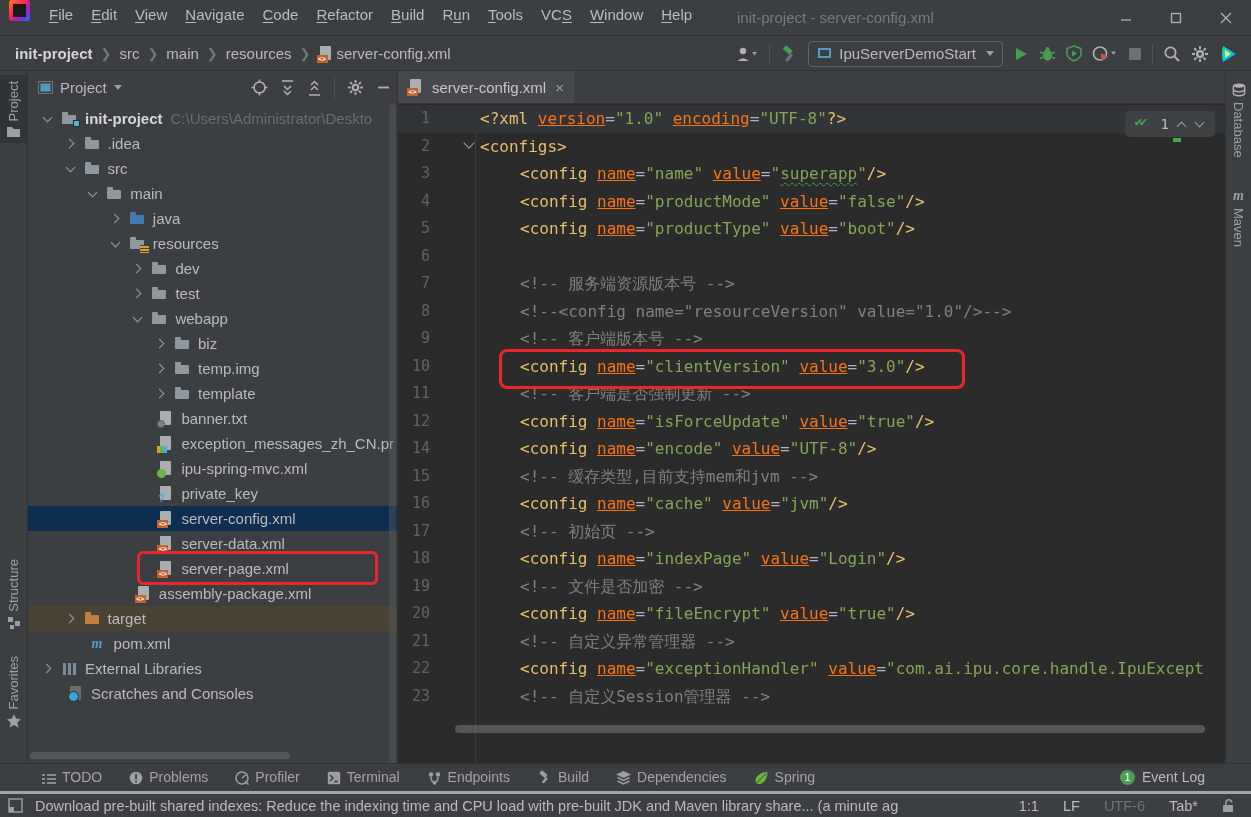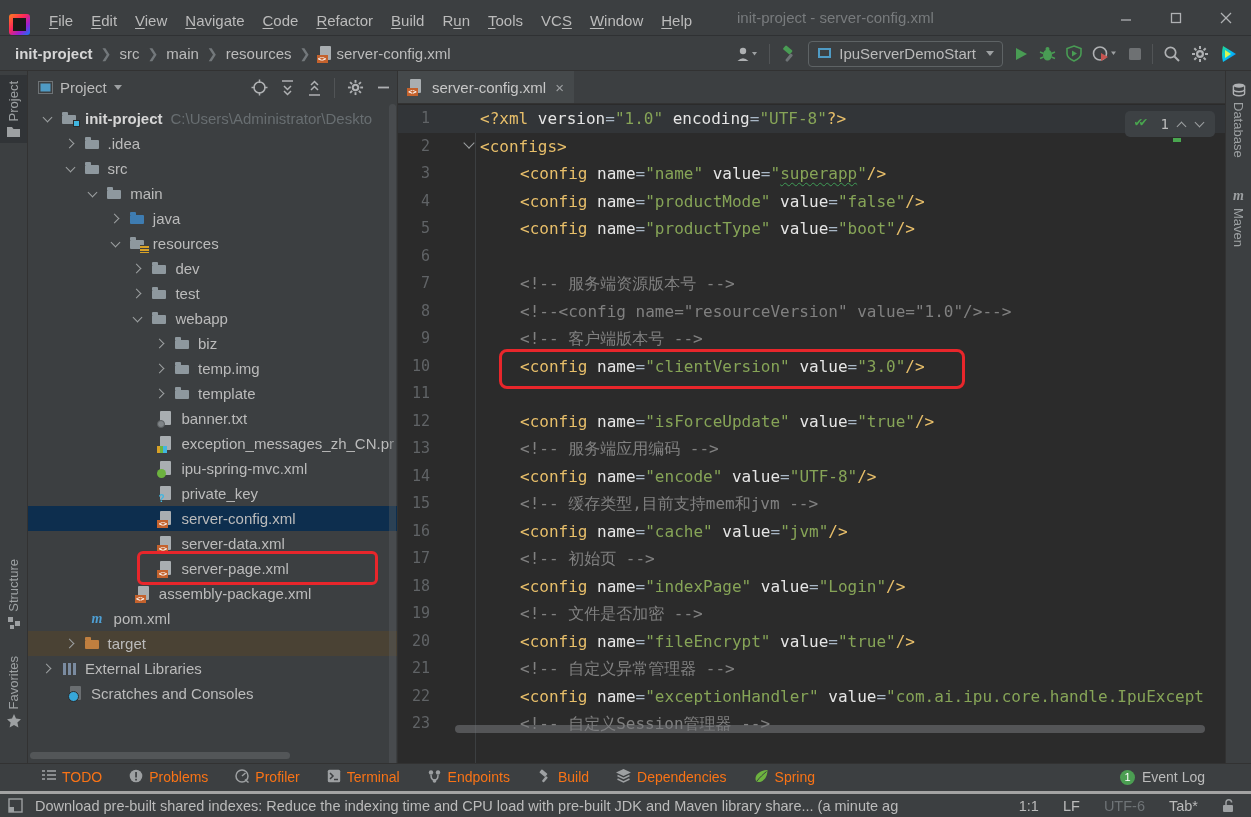--- a/index.html
+++ b/index.html
@@ -1,21 +1,21 @@
 <!DOCTYPE html>
 <html><head>
 <meta charset="utf-8">
 <style>
   * { margin:0; padding:0; box-sizing:border-box; }
   html,body { width:1251px; height:817px; overflow:hidden; }
   body { font-family:"Liberation Sans", sans-serif; background:#3c3f41; color:#bbbbbb; }
   .app { position:relative; width:1251px; height:817px; }
 
   
-  .titlebar { position:absolute; left:0; top:0; width:100%; height:36px; background:#3c3f41; border-bottom:1px solid #2f3133; display:flex; align-items:flex-end; }
+  .titlebar { position:absolute; left:0; top:0; width:100%; height:36px; background:#3c3f41; border-bottom:1px solid #2f3133; display:flex; align-items:flex-start; }
   .logo { width:21px; height:21px; margin:0 10px 0 9px; border-radius:3px; background:linear-gradient(135deg,#fc801d 0%,#fe2857 40%,#9a1fd3 70%,#087cfa 100%); position:relative; flex:none; }
   .logo::after { content:""; position:absolute; left:4px; top:4px; right:4px; bottom:4px; background:#1a1a1a; }
   .menus { display:flex; align-items:center; }
   .menu-item { padding:6px 9px; font-size:15px; color:#bbbbbb; cursor:default; }
   .menu-item u { text-decoration:underline; text-underline-offset:2px; }
   .win-title { position:absolute; left:737px; top:0; height:36px; line-height:36px; font-size:15px; color:#787b7d; }
   .win-controls { position:absolute; right:0; top:0; height:36px; display:flex; }
   .win-btn { width:50px; height:36px; display:flex; align-items:center; justify-content:center; color:#afb1b3; font-size:14px; }
   .win-btn svg { stroke:#afb1b3; }
 
@@ -89,42 +89,42 @@
   .tab-close { color:#9da0a2; font-size:15px; margin-left:2px; }
   .code-area { position:absolute; left:0; top:34px; right:0; bottom:0; overflow:hidden; font-family:"DejaVu Sans Mono",monospace; font-size:16px; }
   .gutter-line { position:absolute; left:77px; top:0; bottom:0; width:1px; background:#3c3f41; }
   .code-line { position:relative; height:27.5px; line-height:27.5px; display:flex; white-space:pre; }
   .code-line.caret { background:#323538; }
   .ln { flex:0 0 32px; text-align:right; color:#606366; font-size:15px; }
   .gsp { flex:0 0 45px; position:relative; }
   .fold-mark { position:absolute; right:2px; top:6px; width:8px; height:8px; border-right:1.5px solid #9da0a2; border-bottom:1.5px solid #9da0a2; transform:rotate(45deg); }
   .lc { padding-left:5px; }
   .tk-g { color:#e8bf6a; }
-  .tk-a { color:#e5e5e5; }
+  .tk-a { color:#f97316;text-decoration:underline; }
   .tk-s { color:#86a457; }
   .tk-wavy { text-decoration:underline wavy #3f9c56 1px; text-underline-offset:3px; }
   .tk-c { color:#808080; }
   .tk-p { color:#a9b7c6; }
   .code-redbox { position:absolute; left:101px; top:244px; width:466px; height:40px; border:3px solid #e8262b; border-radius:8px; pointer-events:none; }
   .insp-widget { position:absolute; right:10px; top:6px; height:26px; background:#3d4144; border-radius:5px; display:flex; align-items:center; gap:8px; padding:0 10px; font-size:14px; color:#bbbbbb; }
   .dblcheck { position:relative; width:18px; height:14px; }
   .dblcheck span { position:absolute; color:#49a64f; font-size:13px; font-weight:bold; top:-3px; }
   .dblcheck span:first-child { left:0; }
   .dblcheck span:last-child { left:5px; }
   .insp-arrow { width:10px; height:10px; position:relative; }
   .insp-arrow::after { content:""; position:absolute; left:1px; top:2px; width:6px; height:6px; border-right:1.6px solid #9da0a2; border-bottom:1.6px solid #9da0a2; }
   .insp-arrow.up::after { transform:rotate(-135deg); top:4px; }
   .insp-arrow.down::after { transform:rotate(45deg); top:0; }
   .stripe-mark { position:absolute; left:775px; top:33px; width:8px; height:4px; background:#49a64f; }
   .code-hscroll { position:absolute; left:57px; top:620px; width:750px; height:8px; background:#77797b; opacity:.55; border-radius:4px; }
 
   
   .toolbar-bottom { position:absolute; left:0; top:763px; width:100%; height:27px; background:#3c3f41; border-top:1px solid #323232; display:flex; align-items:center; font-size:14px; }
   .tb-items { display:flex; align-items:center; gap:27px; padding-left:42px; }
-  .tb-item { display:flex; align-items:flex-start; gap:6px; color:#f97316; }
+  .tb-item { display:flex; align-items:flex-end; gap:6px; color:#a3a3a3; }
   .eventlog { margin-left:auto; display:flex; align-items:center; gap:7px; padding-right:46px; }
   .badge { width:15px; height:15px; border-radius:50%; background:#4b9e52; color:#fff; font-size:11px; display:flex; align-items:center; justify-content:center; }
 
   
   .statusbar { position:absolute; left:0; top:791px; width:100%; height:26px; background:#3c3f41; border-top:3px solid #a3a3a3; display:flex; align-items:center; font-size:14.5px; }
   .sb-left-icon { margin:0 12px 0 8px; }
   .sb-msg { color:#bbbbbb; white-space:nowrap; overflow:hidden; max-width:880px; }
   .sb-right { margin-left:auto; display:flex; align-items:center; gap:24px; padding-right:16px; color:#bbbbbb;text-align:right; }
   .sb-dim { color:#6e7376; }
 </style>
@@ -509,32 +509,32 @@
             </span>
             <span class="tree-label">server-page.xml</span>
           </div>
           <div class="tree-row" style="padding-left: 101.8px;">
             <span class="t-icon">
               <span class="page"></span>
               <span class="bdg-xml"></span>
             </span>
             <span class="tree-label">assembly-package.xml</span>
           </div>
+          <div class="tree-row hl-target" style="padding-left: 34.6px;">
+            <span class="chev right"></span>
+            <span class="t-icon">
+              <span class="fold orange"></span>
+            </span>
+            <span class="tree-label">target</span>
+          </div>
           <div class="tree-row" style="padding-left: 56.6px;">
             <span class="t-icon">
               <span class="mvn"></span>
             </span>
             <span class="tree-label">pom.xml</span>
-          </div>
-          <div class="tree-row hl-target" style="padding-left: 34.6px;">
-            <span class="chev right"></span>
-            <span class="t-icon">
-              <span class="fold orange"></span>
-            </span>
-            <span class="tree-label">target</span>
           </div>
           <div class="tree-row" style="padding-left: 12px;">
             <span class="chev right"></span>
             <span class="t-icon">
               <span class="libbars"></span>
             </span>
             <span class="tree-label">External Libraries</span>
           </div>
           <div class="tree-row" style="padding-left: 34px;">
             <span class="t-icon">
@@ -565,23 +565,22 @@
             <div class="code-line caret"><span class="ln">1</span><span class="gsp"></span><span class="lc" style="padding-left: 5px;"><span class="tk-g">&lt;?xml </span><span class="tk-a">version</span><span class="tk-p">=</span><span class="tk-s">"1.0"</span><span class="tk-p"> </span><span class="tk-a">encoding</span><span class="tk-p">=</span><span class="tk-s">"UTF-8"</span><span class="tk-g">?&gt;</span></span></div>
             <div class="code-line"><span class="ln">2</span><span class="gsp"><span class="fold-mark"></span></span><span class="lc" style="padding-left: 5px;"><span class="tk-g">&lt;configs&gt;</span></span></div>
             <div class="code-line"><span class="ln">3</span><span class="gsp"></span><span class="lc" style="padding-left: 45px;"><span class="tk-g">&lt;config </span><span class="tk-a">name</span><span class="tk-p">=</span><span class="tk-s">"name"</span><span class="tk-p"> </span><span class="tk-a">value</span><span class="tk-p">=</span><span class="tk-s">"</span><span class="tk-s tk-wavy">superapp</span><span class="tk-s">"</span><span class="tk-g">/&gt;</span></span></div>
             <div class="code-line"><span class="ln">4</span><span class="gsp"></span><span class="lc" style="padding-left: 45px;"><span class="tk-g">&lt;config </span><span class="tk-a">name</span><span class="tk-p">=</span><span class="tk-s">"productMode"</span><span class="tk-p"> </span><span class="tk-a">value</span><span class="tk-p">=</span><span class="tk-s">"false"</span><span class="tk-g">/&gt;</span></span></div>
             <div class="code-line"><span class="ln">5</span><span class="gsp"></span><span class="lc" style="padding-left: 45px;"><span class="tk-g">&lt;config </span><span class="tk-a">name</span><span class="tk-p">=</span><span class="tk-s">"productType"</span><span class="tk-p"> </span><span class="tk-a">value</span><span class="tk-p">=</span><span class="tk-s">"boot"</span><span class="tk-g">/&gt;</span></span></div>
             <div class="code-line"><span class="ln">6</span><span class="gsp"></span><span class="lc" style="padding-left: 45px;"></span></div>
             <div class="code-line"><span class="ln">7</span><span class="gsp"></span><span class="lc" style="padding-left: 45px;"><span class="tk-c">&lt;!-- 服务端资源版本号 --&gt;</span></span></div>
             <div class="code-line"><span class="ln">8</span><span class="gsp"></span><span class="lc" style="padding-left: 45px;"><span class="tk-c">&lt;!--&lt;config name="resourceVersion" value="1.0"/&gt;--&gt;</span></span></div>
             <div class="code-line"><span class="ln">9</span><span class="gsp"></span><span class="lc" style="padding-left: 45px;"><span class="tk-c">&lt;!-- 客户端版本号 --&gt;</span></span></div>
             <div class="code-line"><span class="ln">10</span><span class="gsp"></span><span class="lc" style="padding-left: 45px;"><span class="tk-g">&lt;config </span><span class="tk-a">name</span><span class="tk-p">=</span><span class="tk-s">"clientVersion"</span><span class="tk-p"> </span><span class="tk-a">value</span><span class="tk-p">=</span><span class="tk-s">"3.0"</span><span class="tk-g">/&gt;</span></span></div>
-            <div class="code-line"><span class="ln">11</span><span class="gsp"></span></div>
+            <div class="code-line"><span class="ln">11</span><span class="gsp"></span><span class="lc" style="padding-left: 45px;"><span class="tk-c">&lt;!-- 客户端是否强制更新 --&gt;</span></span></div>
             <div class="code-line"><span class="ln">12</span><span class="gsp"></span><span class="lc" style="padding-left: 45px;"><span class="tk-g">&lt;config </span><span class="tk-a">name</span><span class="tk-p">=</span><span class="tk-s">"isForceUpdate"</span><span class="tk-p"> </span><span class="tk-a">value</span><span class="tk-p">=</span><span class="tk-s">"true"</span><span class="tk-g">/&gt;</span></span></div>
-            <div class="code-line"><span class="ln">13</span><span class="gsp"></span><span class="lc" style="padding-left: 45px;"><span class="tk-c">&lt;!-- 服务端应用编码 --&gt;</span></span></div>
             <div class="code-line"><span class="ln">14</span><span class="gsp"></span><span class="lc" style="padding-left: 45px;"><span class="tk-g">&lt;config </span><span class="tk-a">name</span><span class="tk-p">=</span><span class="tk-s">"encode"</span><span class="tk-p"> </span><span class="tk-a">value</span><span class="tk-p">=</span><span class="tk-s">"UTF-8"</span><span class="tk-g">/&gt;</span></span></div>
             <div class="code-line"><span class="ln">15</span><span class="gsp"></span><span class="lc" style="padding-left: 45px;"><span class="tk-c">&lt;!-- 缓存类型,目前支持mem和jvm --&gt;</span></span></div>
             <div class="code-line"><span class="ln">16</span><span class="gsp"></span><span class="lc" style="padding-left: 45px;"><span class="tk-g">&lt;config </span><span class="tk-a">name</span><span class="tk-p">=</span><span class="tk-s">"cache"</span><span class="tk-p"> </span><span class="tk-a">value</span><span class="tk-p">=</span><span class="tk-s">"jvm"</span><span class="tk-g">/&gt;</span></span></div>
             <div class="code-line"><span class="ln">17</span><span class="gsp"></span><span class="lc" style="padding-left: 45px;"><span class="tk-c">&lt;!-- 初始页 --&gt;</span></span></div>
             <div class="code-line"><span class="ln">18</span><span class="gsp"></span><span class="lc" style="padding-left: 45px;"><span class="tk-g">&lt;config </span><span class="tk-a">name</span><span class="tk-p">=</span><span class="tk-s">"indexPage"</span><span class="tk-p"> </span><span class="tk-a">value</span><span class="tk-p">=</span><span class="tk-s">"Login"</span><span class="tk-g">/&gt;</span></span></div>
             <div class="code-line"><span class="ln">19</span><span class="gsp"></span><span class="lc" style="padding-left: 45px;"><span class="tk-c">&lt;!-- 文件是否加密 --&gt;</span></span></div>
             <div class="code-line"><span class="ln">20</span><span class="gsp"></span><span class="lc" style="padding-left: 45px;"><span class="tk-g">&lt;config </span><span class="tk-a">name</span><span class="tk-p">=</span><span class="tk-s">"fileEncrypt"</span><span class="tk-p"> </span><span class="tk-a">value</span><span class="tk-p">=</span><span class="tk-s">"true"</span><span class="tk-g">/&gt;</span></span></div>
             <div class="code-line"><span class="ln">21</span><span class="gsp"></span><span class="lc" style="padding-left: 45px;"><span class="tk-c">&lt;!-- 自定义异常管理器 --&gt;</span></span></div>
             <div class="code-line"><span class="ln">22</span><span class="gsp"></span><span class="lc" style="padding-left: 45px;"><span class="tk-g">&lt;config </span><span class="tk-a">name</span><span class="tk-p">=</span><span class="tk-s">"exceptionHandler"</span><span class="tk-p"> </span><span class="tk-a">value</span><span class="tk-p">=</span><span class="tk-s">"com.ai.ipu.core.handle.IpuExcept</span></span></div>
             <div class="code-line"><span class="ln">23</span><span class="gsp"></span><span class="lc" style="padding-left: 45px;"><span class="tk-c">&lt;!-- 自定义Session管理器 --&gt;</span></span></div>

